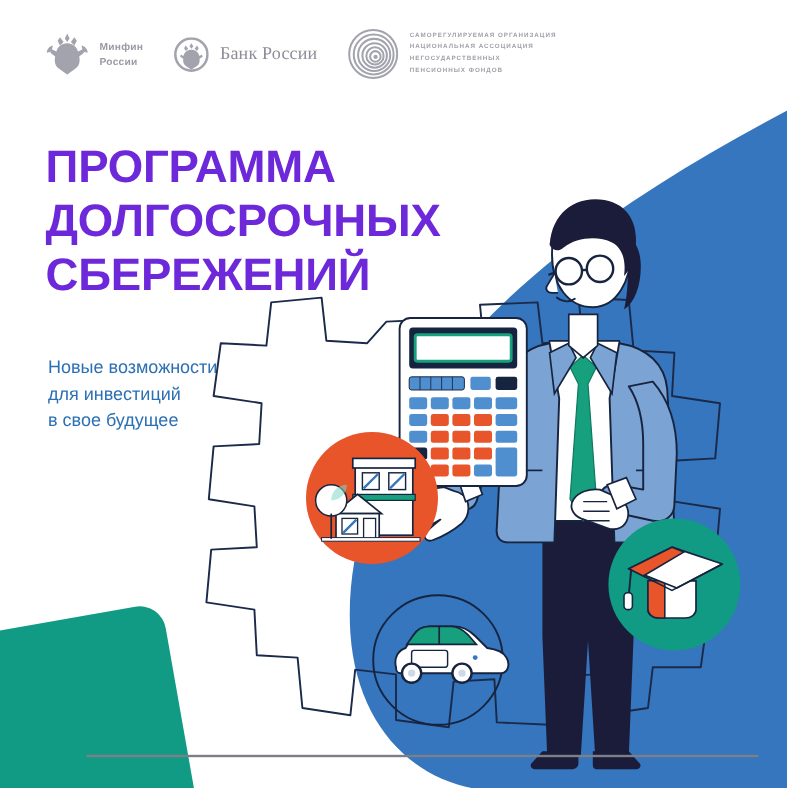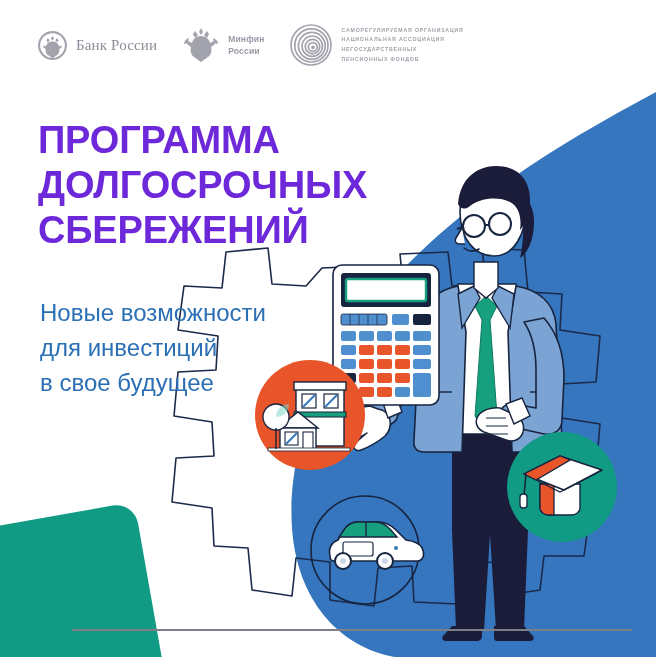--- a/index.html
+++ b/index.html
@@ -47,21 +47,21 @@
     font-size:38px;
     line-height:1.18;
     letter-spacing:-0.005em;
     white-space:pre-line;
     text-transform:uppercase;
   }
   .subhead{
     position:absolute;left:40px;top:296px;z-index:40;
     color:#2b6fb5;
     font-weight:400;
-    font-size:24px;
+    font-size:15px;
     line-height:1.45;
     white-space:pre-line;
   }
   
   .ground{
     position:absolute;left:72px;top:629px;width:560px;height:2px;
     background:#7d7f88;z-index:5;
   }
 </style>
 </head>
@@ -293,56 +293,56 @@
           <rect x="520" y="494" width="7" height="14" rx="3" fill="#ffffff" stroke="#17243f" stroke-width="1.3"></rect>
         </g>
       </g>
 
     </g>
   </svg>
 
   <div class="ground"></div>
 
   <div class="logobar">
-
-    <div class="logo logo-cbr">
-      <span class="mark">
-        <svg width="29" height="29" viewBox="0 0 29 29" xmlns="http://www.w3.org/2000/svg">
-          <circle cx="14.5" cy="14.5" r="13.4" fill="none" stroke="#a3a3ae" stroke-width="2.1"></circle>
-          <g fill="#a3a3ae">
-            <path d="M14.5 5 l1.6 2.6 -1.6 2 -1.6-2z"></path>
-            <path d="M9.8 7 l2 2.6 -2 2 -1.4-2.4z"></path>
-            <path d="M19.2 7 l1.4 2.2 -1.4 2.4 -2-2z"></path>
-            <path d="M14.5 10.4 c3.6 0 6 2.2 6.6 5.2 l2.2-1.2 .6 1.8 -2.6 1.8
-                     c.4 2.6-.4 4.8-2.2 6.1 l-4.6 3.1 -4.6-3.1
-                     c-1.8-1.3-2.6-3.5-2.2-6.1 l-2.6-1.8 .6-1.8 2.2 1.2
-                     c.6-3 3-5.2 6.6-5.2z"></path>
-          </g>
-        </svg>
-      </span>
-      <span class="words">Банк России</span>
-    </div>
 
     <div class="logo logo-minfin">
       <span class="mark">
         <svg width="36" height="38" viewBox="0 0 36 38" xmlns="http://www.w3.org/2000/svg">
           <g fill="#a3a3ae">
             <path d="M18 2 l2 4 -2 3 -2-3z"></path>
             <path d="M12 5 l3 4 -3 3 -2-4z"></path>
             <path d="M24 5 l2 3 -2 4 -3-3z"></path>
             <path d="M18 10 c5 0 8 3 9 7 l4-2 1 3 -4 3 c1 4 0 8-3 10
                      l-7 5 -7-5 c-3-2-4-6-3-10 l-4-3 1-3 4 2 c1-4 4-7 9-7z"></path>
             <path d="M6 12 c-3 1-5 3-5 6 l4-1 z"></path>
             <path d="M30 12 c3 1 5 3 5 6 l-4-1 z"></path>
             <path d="M18 26 l5 4 -5 6 -5-6z"></path>
           </g>
         </svg>
       </span>
       <span class="words">Минфин
 России</span>
+    </div>
+
+    <div class="logo logo-cbr">
+      <span class="mark">
+        <svg width="29" height="29" viewBox="0 0 29 29" xmlns="http://www.w3.org/2000/svg">
+          <circle cx="14.5" cy="14.5" r="13.4" fill="none" stroke="#a3a3ae" stroke-width="2.1"></circle>
+          <g fill="#a3a3ae">
+            <path d="M14.5 5 l1.6 2.6 -1.6 2 -1.6-2z"></path>
+            <path d="M9.8 7 l2 2.6 -2 2 -1.4-2.4z"></path>
+            <path d="M19.2 7 l1.4 2.2 -1.4 2.4 -2-2z"></path>
+            <path d="M14.5 10.4 c3.6 0 6 2.2 6.6 5.2 l2.2-1.2 .6 1.8 -2.6 1.8
+                     c.4 2.6-.4 4.8-2.2 6.1 l-4.6 3.1 -4.6-3.1
+                     c-1.8-1.3-2.6-3.5-2.2-6.1 l-2.6-1.8 .6-1.8 2.2 1.2
+                     c.6-3 3-5.2 6.6-5.2z"></path>
+          </g>
+        </svg>
+      </span>
+      <span class="words">Банк России</span>
     </div>
 
     <div class="logo logo-napf">
       <span class="mark">
         <svg width="42" height="42" viewBox="0 0 42 42" xmlns="http://www.w3.org/2000/svg">
           <g fill="none" stroke="#a3a3ae">
             <circle cx="21" cy="21" r="20" stroke-width="1.7"></circle>
             <circle cx="21.4" cy="21.4" r="16.6" stroke-width="1.7"></circle>
             <circle cx="21.8" cy="21.8" r="13.4" stroke-width="1.7"></circle>
             <circle cx="22.2" cy="22.2" r="10.2" stroke-width="1.7"></circle>

